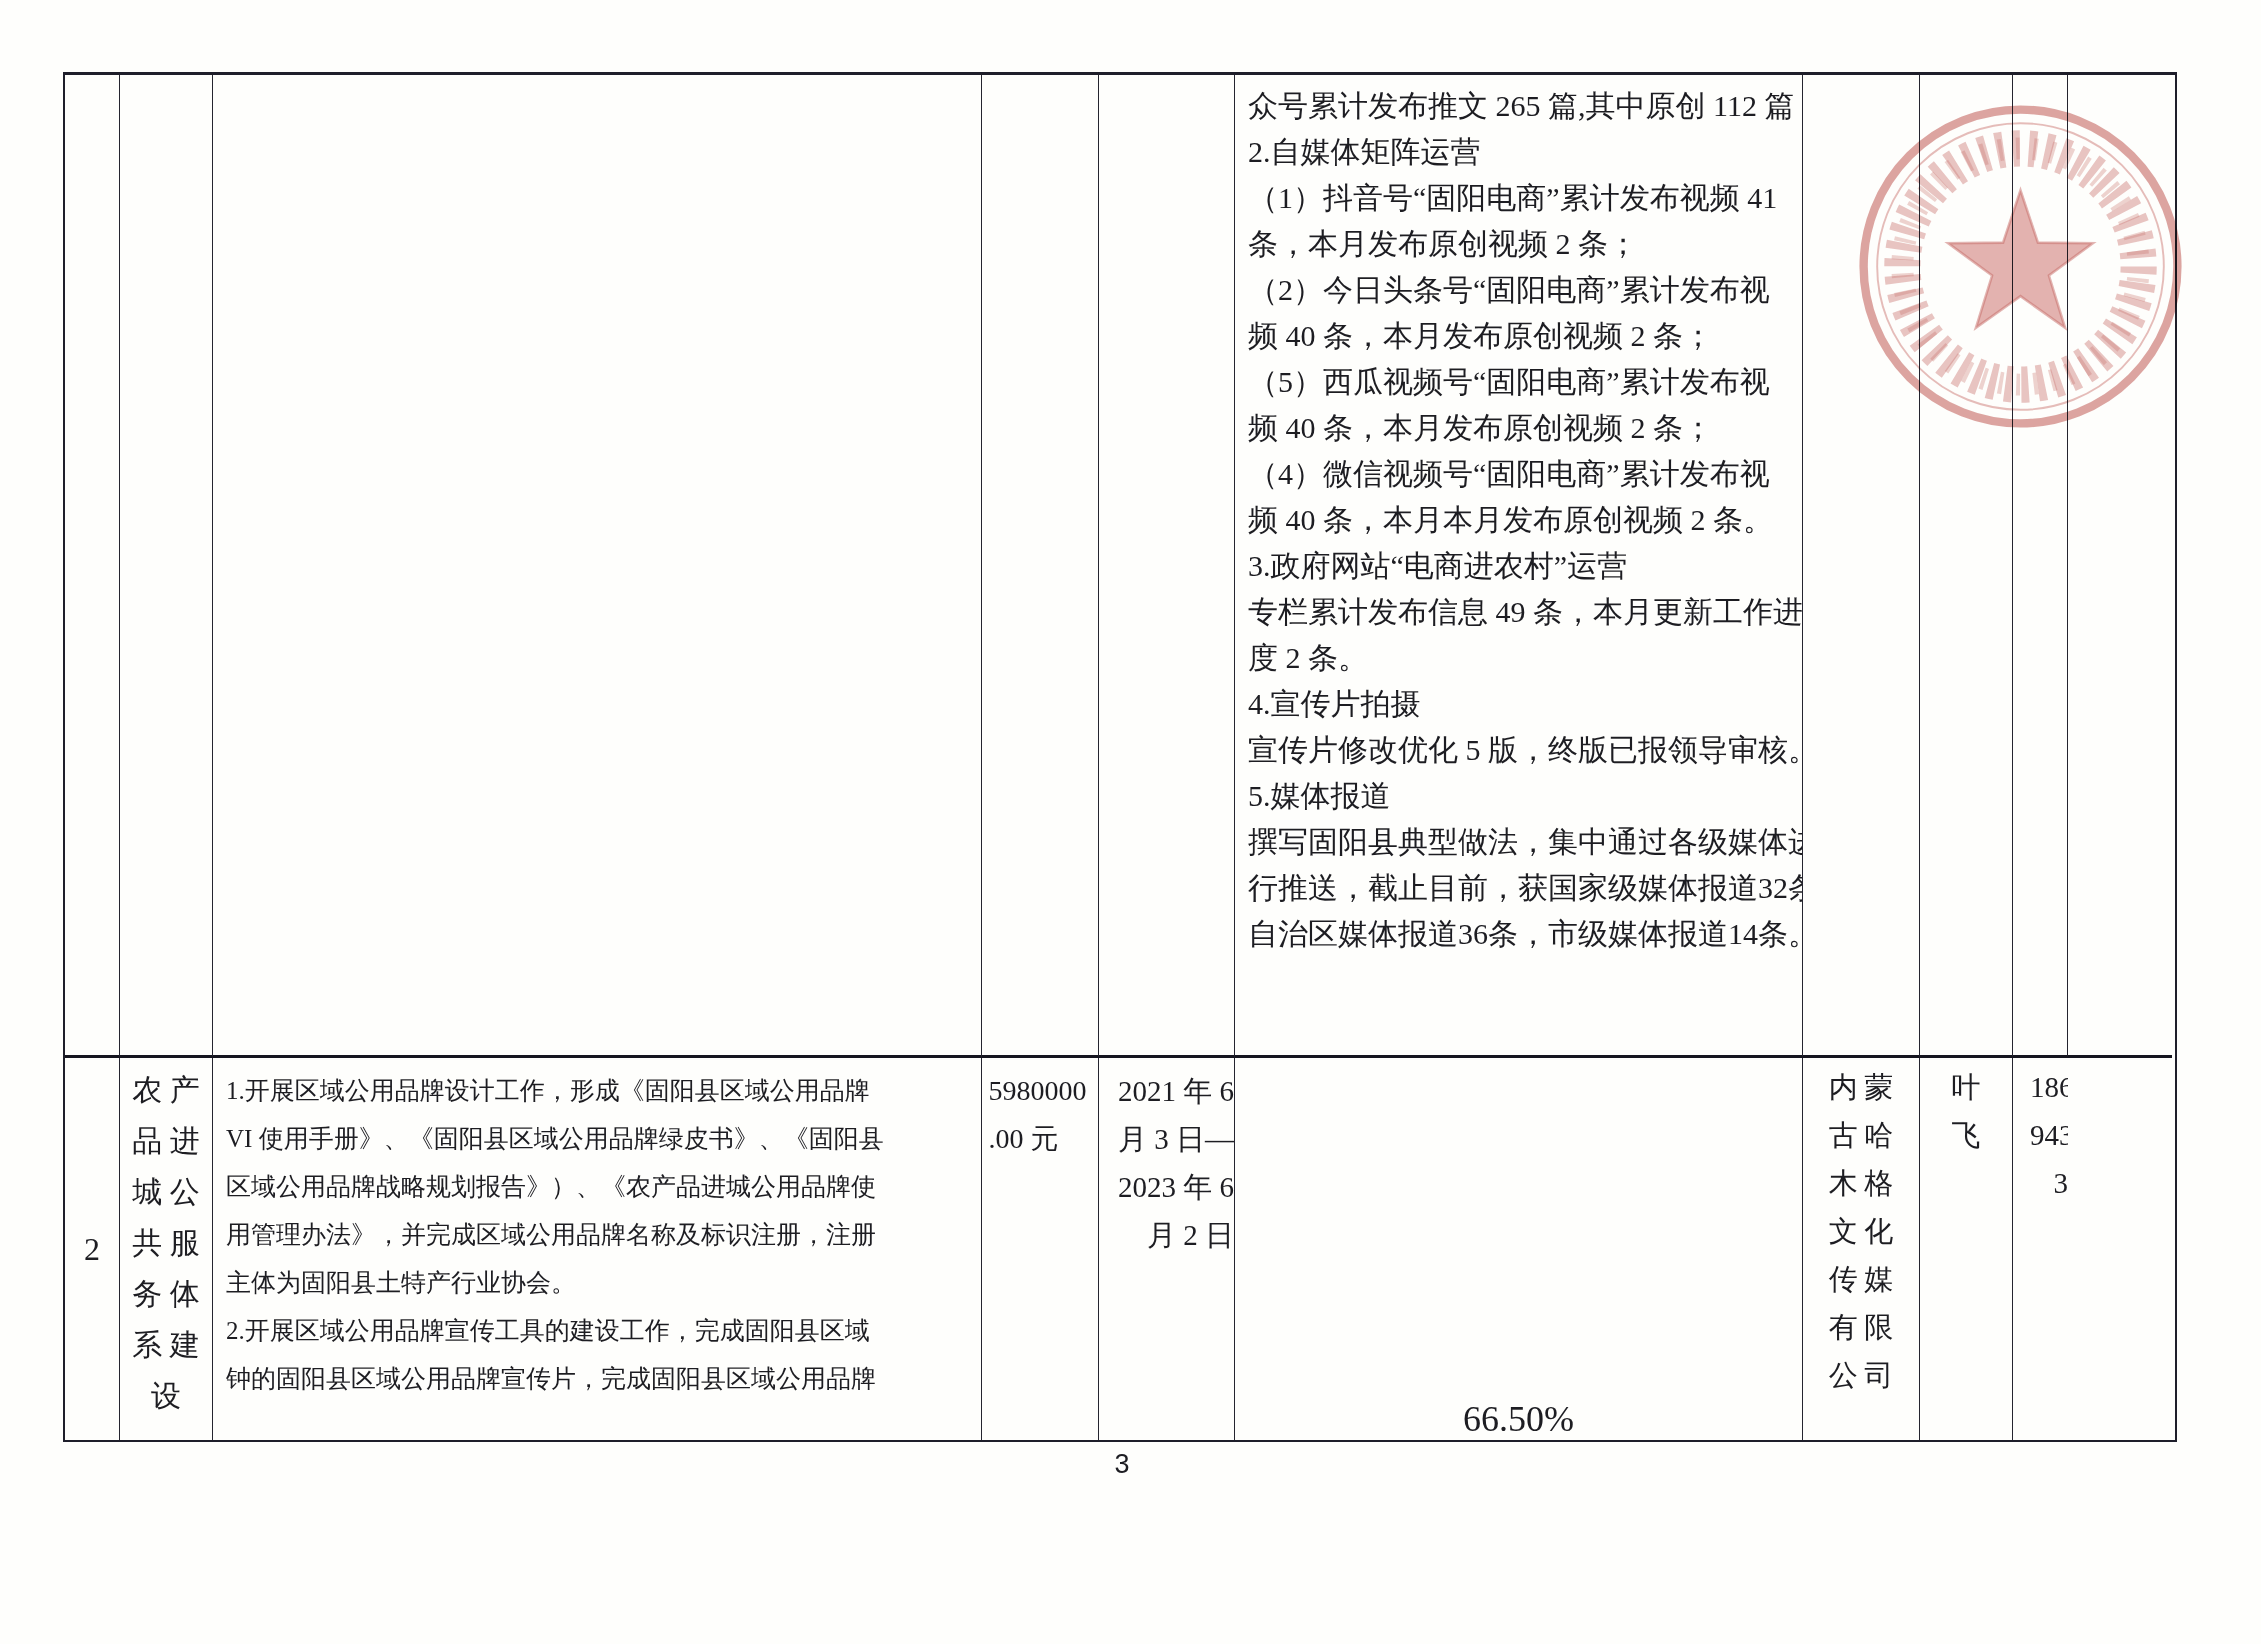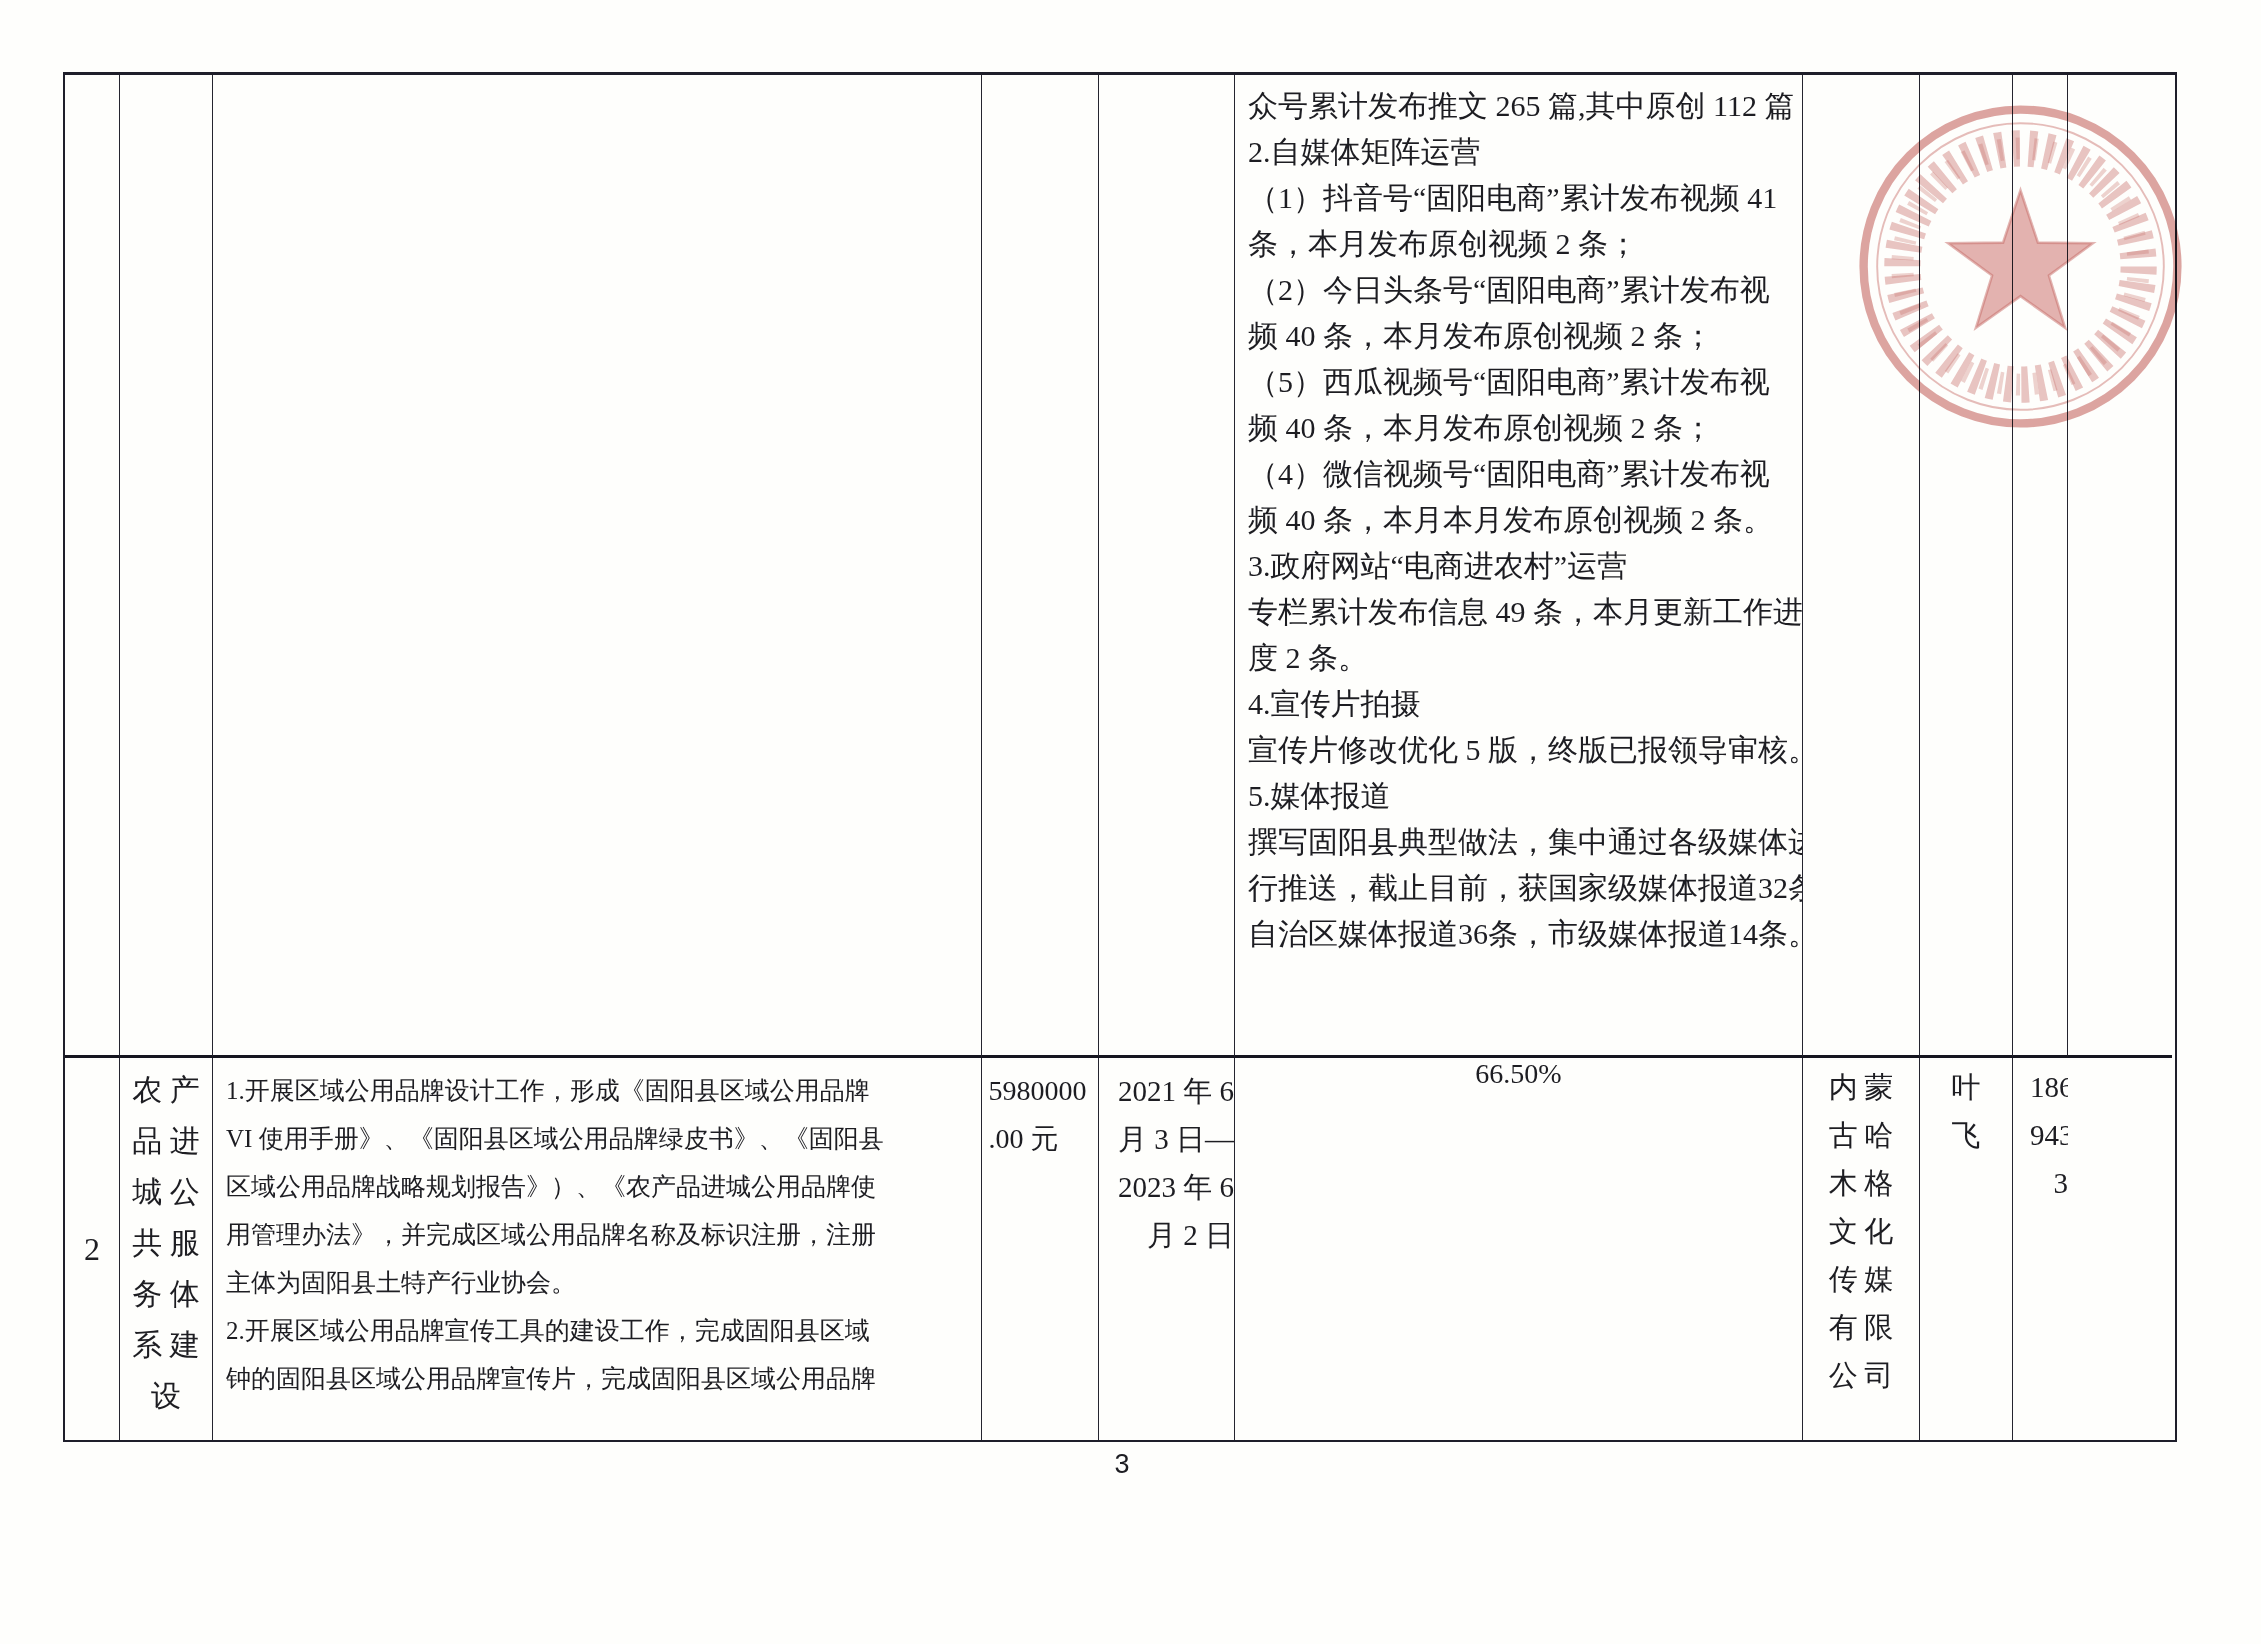--- a/index.html
+++ b/index.html
@@ -19,21 +19,21 @@
   .c6r1{padding:7.7px 3.9px 0 13px;font-size:30px;line-height:46px;}
   
   .c1r2{display:flex;align-items:center;justify-content:center;font-size:32px;}
   .c2r2{padding-top:6.4px;font-size:30px;line-height:51px;}
   .pair{display:flex;justify-content:center;gap:7.7px;}
   .c3r2{padding:9px 7.7px 0 13px;font-size:25px;line-height:48px;}
   .c4r2{padding:9px 0 0 6.4px;font-size:28px;line-height:48px;}
   .c5r2{padding:9px 0 0 9px;font-size:29px;line-height:48px;text-align:right;}
   .c6r2{padding:6.4px 3.9px 0 14px;font-size:30px;line-height:48px;}
   .c6r2 .head{font-weight:bold;}
-  .c7r2{display:flex;align-items:flex-start;justify-content:center;font-size:28px;}
+  .c7r2{display:flex;align-items:flex-end;justify-content:center;font-size:36px;}
   .c8r2{padding-top:5.2px;font-size:29px;line-height:48px;}
   .c8r2 .pair{gap:6.4px;}
   .c9r2{padding-top:5.2px;font-size:29px;line-height:48px;text-align:center;}
   .c10r2{padding:5.2px 0 0 17px;font-size:29px;line-height:48px;}
   
   .pageno{position:absolute;left:1096px;top:1449px;width:52px;text-align:center;
           font-size:27px;font-family:"Liberation Sans","DejaVu Sans",sans-serif;}
   
   .stamp{position:absolute;left:1852px;top:98px;width:337px;height:337px;
          mix-blend-mode:multiply;opacity:.93;pointer-events:none;}

